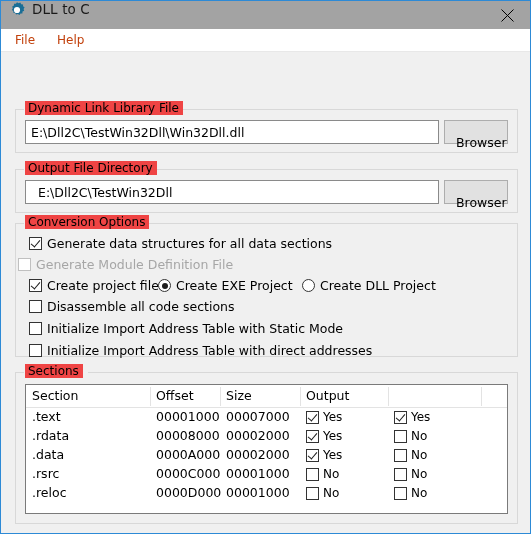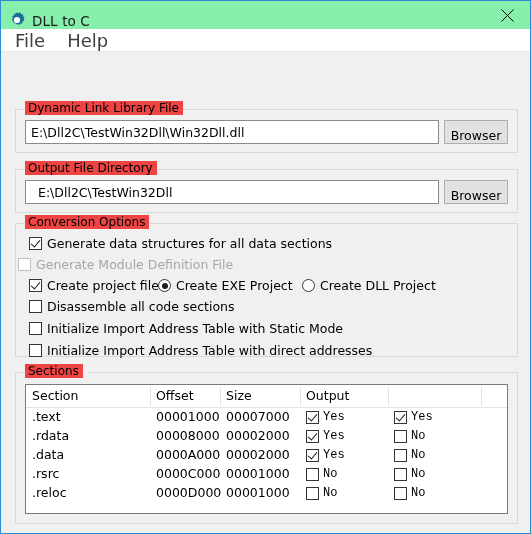--- a/index.html
+++ b/index.html
@@ -19,23 +19,23 @@
     width: 531px; height: 534px;
     box-sizing: border-box;
     border: 1px solid #2d8ad6;
     background: #f0f0f0;
     display: flex;
     flex-direction: column;
   }
   
   .titlebar {
     height: 28px;
-    background: #86efac;
-    display: flex;
-    align-items: flex-end;
+    background: #a3a3a3;
+    display: flex;
+    align-items: flex-start;
     flex: 0 0 auto;
     position: relative;
   }
   .title-icon {
     width: 18px; height: 18px;
     margin-left: 7px; margin-right: 6px;
     flex: 0 0 auto;
     display: block;
   }
   .title-text {
@@ -56,24 +56,24 @@
   .menubar {
     height: 22px;
     background: #ffffff;
     display: flex;
     align-items: center;
     padding-left: 8px;
     flex: 0 0 auto;
     border-bottom: 1px solid #e8e8e8;
   }
   .menu-item {
-    font-size: 18px;
+    font-size: 12px;
     padding: 2px 10px 2px 6px;
     margin-right: 6px;
-    color: #404040;
+    color: #c2410c;
   }
   
   .client {
     flex: 1 1 auto;
     background: #f0f0f0;
     position: relative;
   }
   
   .group {
     position: absolute;
@@ -121,22 +121,22 @@
   .btn {
     position: absolute;
     box-sizing: border-box;
     background: #e1e1e1;
     border: 1px solid #adadad;
     font-family: "DejaVu Sans", sans-serif;
     font-size: 12.5px;
     color: #000;
     text-align: center;
     line-height: 22px;
-    height: 24px;
-    padding: 4px;
+    height: 16px;
+    padding: 11px;
   }
   
   .optrow {
     position: absolute;
     display: flex;
     align-items: center;
     white-space: nowrap;
     font-size: 12.5px;
   }
   .cbox {
@@ -214,21 +214,20 @@
     top: 1px;
     font-size: 12.5px;
     color: #000000;
     white-space: nowrap;
   }
   .td-check {
     position: absolute;
     top: 2px;
     display: flex;
     align-items: center;
-    font-family: Liberation Mono, monospace;
   }
   .td-check .cbox { margin-right: 4px; }
 </style>
 </head>
 <body>
 
 <div class="window">
 
   <div class="titlebar">
     <span class="title-icon">

